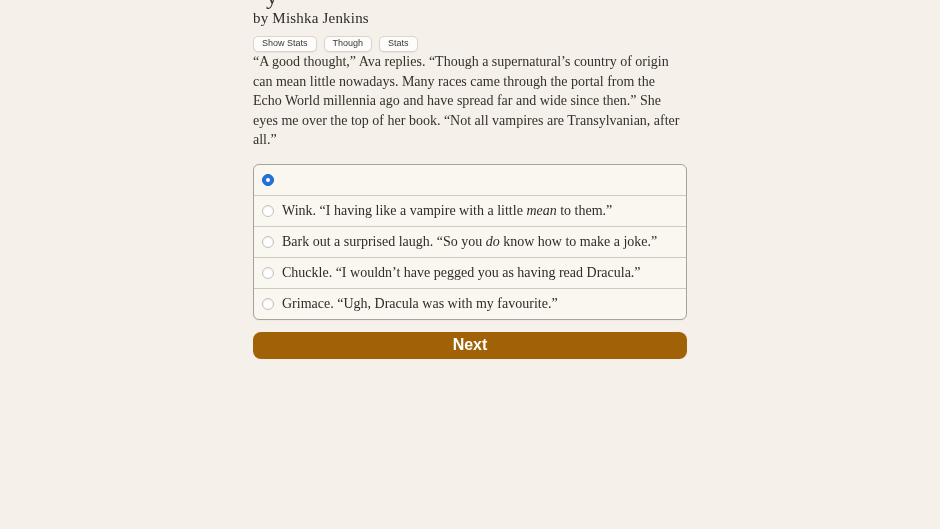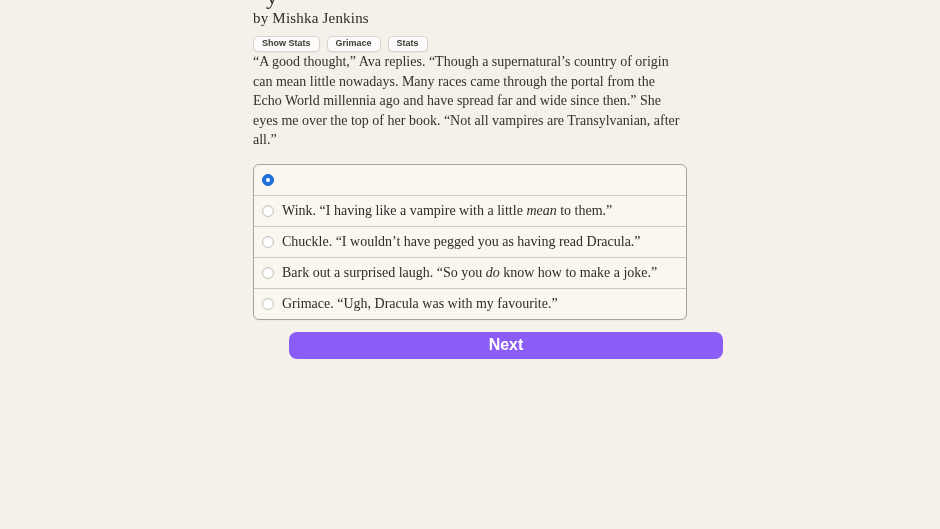--- a/index.html
+++ b/index.html
@@ -40,21 +40,21 @@
   }
   .toolbar {
     margin-top: 9px;
     display: flex;
     gap: 7px;
     align-items: center;
   }
   .toolbar button {
     font-family: "Liberation Sans", sans-serif;
     font-size: 9px;
-    font-weight: bold;
+    font-weight: normal;
     color: #3c3a37;
     background: #fdfcfb;
     border: 1px solid #d8d3cc;
     border-radius: 5px;
     padding: 2px 8px 3px 8px;
     line-height: 1;
     box-shadow: 0 1px 1px rgba(0,0,0,0.05);
     cursor: pointer;
   }
   .story {
@@ -115,73 +115,72 @@
     white-space: nowrap;
     overflow: hidden;
   }
   .choice-text em {
     font-style: italic;
   }
   .next-button {
     margin-top: 12px;
     width: 434px;
     height: 27px;
-    background: #8b5cf6;
+    background: #a16207;
     border: none;
     border-radius: 8px;
     color: #ffffff;
     font-family: "Liberation Sans", sans-serif;
     font-size: 16px;
     font-weight: bold;
     display: flex;
     align-items: center;
     justify-content: center;
     cursor: pointer;
     box-sizing: border-box;
-    margin-left: 36px;
   }
 </style>
 </head>
 <body>
 
 <div class="stage">
 
   <span class="clipped-title">y</span>
 
   <div class="content">
 
     <div class="byline">by Mishka Jenkins</div>
 
     <div class="toolbar">
       <button>Show Stats</button>
-      <button>Grimace</button>
+      <button>Though</button>
       <button>Stats</button>
     </div>
 
     <div class="story">“A good thought,” Ava replies. “Though a supernatural’s country of origin can mean little nowadays. Many races came through the portal from the Echo World millennia ago and have spread far and wide since then.” She eyes me over the top of her book. “Not all vampires are Transylvanian, after all.”</div>
 
     <div class="choice-box">
 
       <div class="choice-row">
         <span class="radio checked"></span>
       </div>
 
       <div class="choice-row">
         <span class="radio"></span>
         <span class="choice-text"><span>Wink. “I having like a vampire with a little </span><em>mean</em><span> to them.”</span></span>
       </div>
 
       <div class="choice-row">
         <span class="radio"></span>
-        <span class="choice-text"><span>Chuckle. “I wouldn’t have pegged you as having read Dracula.”</span><em></em><span></span></span>
+        <span class="choice-text"><span>Bark out a surprised laugh. “So you </span><em>do</em><span> know how to make a joke.”</span></span>
       </div>
 
       <div class="choice-row">
         <span class="radio"></span>
-        <span class="choice-text"><span>Bark out a surprised laugh. “So you </span><em>do</em><span> know how to make a joke.”</span></span>
+        <span class="choice-text"><span>Chuckle. “I wouldn’t have pegged you as having read Dracula.”</span><em></em><span></span></span>
       </div>
 
       <div class="choice-row">
         <span class="radio"></span>
         <span class="choice-text"><span>Grimace. “Ugh, Dracula was with my favourite.”</span><em></em><span></span></span>
       </div>
 
     </div>
 
     <button class="next-button">Next</button>

